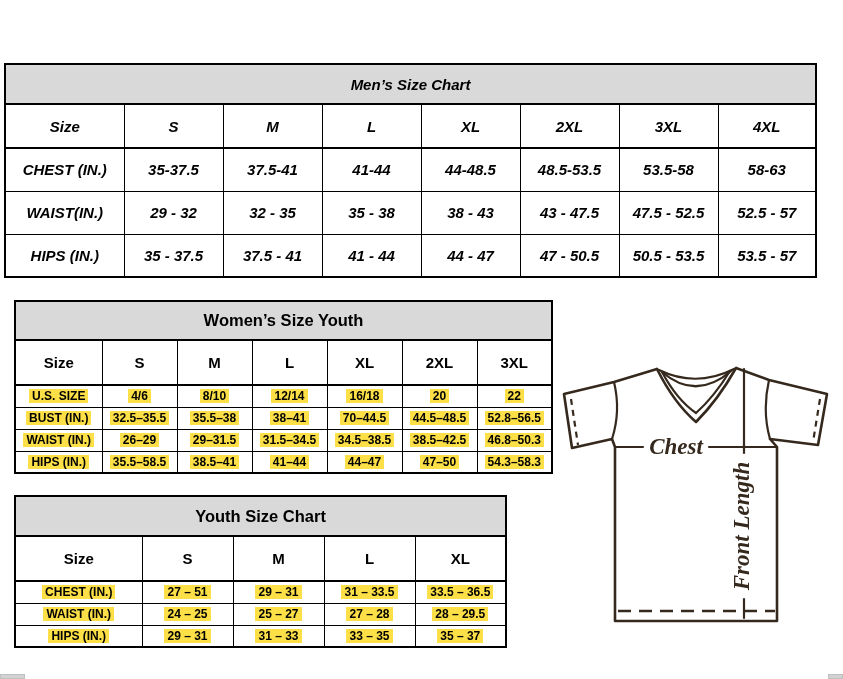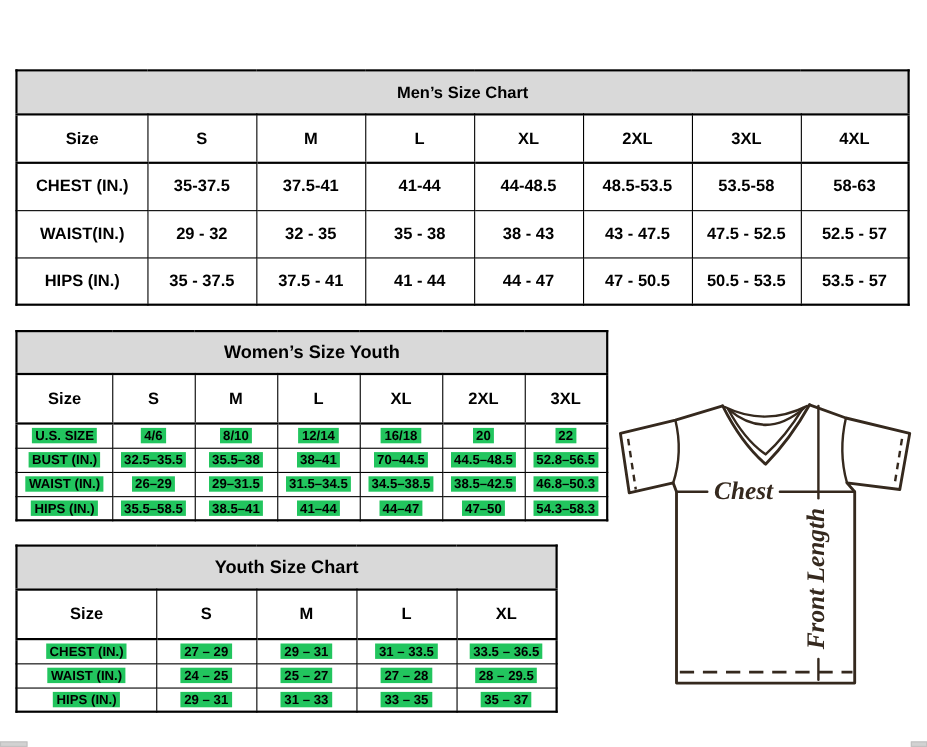--- a/index.html
+++ b/index.html
@@ -19,21 +19,21 @@
   table.size-table td {
     border:1px solid #000; text-align:center; vertical-align:middle;
     font-weight:bold; padding:0; overflow:hidden; white-space:nowrap;
   }
   table.size-table tr.band-row td {
     background:#d9d9d9; border-bottom:2px solid #000; font-size:16.5px;
   }
   table.size-table tr.size-row td { border-bottom:2px solid #000; }
 
   
-  #men-table { left:14px; top:63px; width:811px; }
+  #men-table { left:4px; top:63px; width:811px;font-style:italic; }
   #men-table tr.band-row { height:40px; }
   #men-table tr.size-row { height:44px; }
   #men-table tr.data-row { height:43px; }
   #men-table td { font-size:15px; }
 
   
   #women-table { left:14px; top:300px; width:537px; }
   #women-table tr.band-row { height:39px; }
   #women-table tr.size-row { height:45px; }
   #women-table tr.data-row { height:22px; }
@@ -41,21 +41,21 @@
   #women-table tr.data-row td { font-size:12px; }
 
   
   #youth-table { left:14px; top:495px; width:491px; }
   #youth-table tr.band-row { height:40px;padding-left:25px; }
   #youth-table tr.size-row { height:45px; }
   #youth-table tr.data-row { height:22px; }
   #youth-table tr.size-row td { font-size:15px; }
   #youth-table tr.data-row td { font-size:12px; }
 
-  .hl { background:#22c55e; padding:0 3px; }
+  .hl { background:#fde047; padding:0 3px; }
 
   #jersey { position:absolute; left:550px; top:355px; }
   .jline { fill:none; stroke:#35291e; stroke-width:2.6; stroke-linejoin:round; stroke-linecap:round; }
   .jthin { fill:none; stroke:#35291e; stroke-width:2.2; stroke-linecap:round; }
   .jdash { fill:none; stroke:#35291e; stroke-width:2.2; stroke-dasharray:6 5; }
   .jhem  { fill:none; stroke:#35291e; stroke-width:2.6; stroke-dasharray:13 8; }
   .jtext {
     fill:#35291e; font-family:"Liberation Serif","DejaVu Serif",serif;
     font-style:italic; font-weight:bold;
   }
@@ -201,21 +201,21 @@
         </tr>
         <tr class="size-row">
           <td>Size</td>
           <td>S</td>
           <td>M</td>
           <td>L</td>
           <td>XL</td>
         </tr>
         <tr class="data-row">
           <td><span class="hl">CHEST (IN.)</span></td>
-          <td><span class="hl">27 – 29</span></td>
+          <td><span class="hl">27 – 51</span></td>
           <td><span class="hl">29 – 31</span></td>
           <td><span class="hl">31 – 33.5</span></td>
           <td><span class="hl">33.5 – 36.5</span></td>
         </tr>
         <tr class="data-row">
           <td><span class="hl">WAIST (IN.)</span></td>
           <td><span class="hl">24 – 25</span></td>
           <td><span class="hl">25 – 27</span></td>
           <td><span class="hl">27 – 28</span></td>
           <td><span class="hl">28 – 29.5</span></td>

